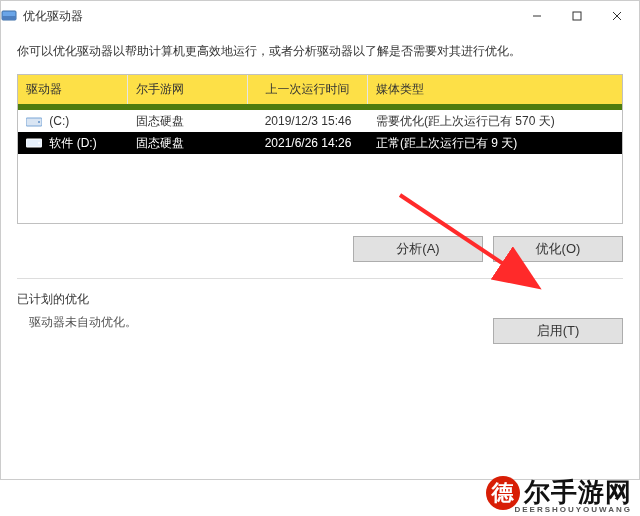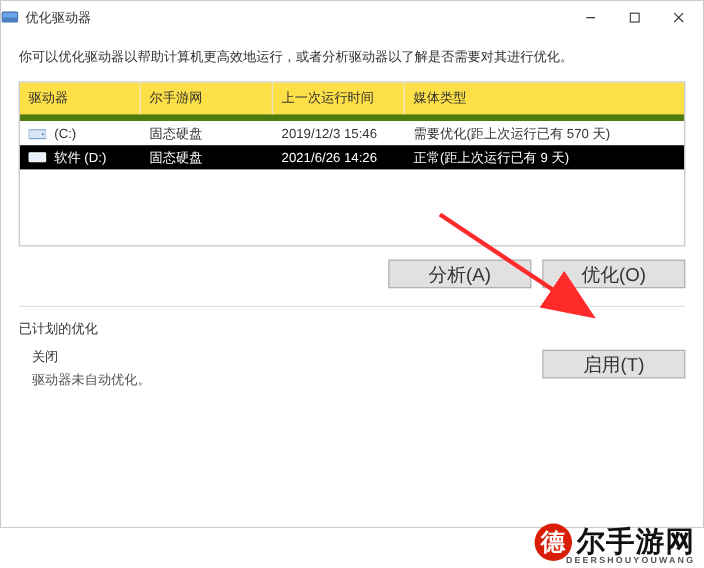--- a/index.html
+++ b/index.html
@@ -12,29 +12,29 @@
   .win-btn svg { width: 10px; height: 10px; }
   .content { padding: 8px 16px 12px 16px; flex: 1; display: flex; flex-direction: column; font-size: 12px; color: #333; }
   .desc { margin: 4px 0 14px 0; }
   .section-label { margin: 6px 0 4px 0; }
   .table-box { border: 1px solid #c0c0c0; height: 150px; overflow: hidden; }
   .thead { display: flex; background: #fde047; border-bottom: 6px solid #4d7c0f; }
   .th { padding: 6px 8px; font-size: 12px; color: #333; border-right: 1px solid #e5e5e5; }
   .th:last-child { border-right: none; }
   .col-drive  { width: 110px; }
   .col-media  { width: 120px; }
-  .col-last   { width: 120px; }
+  .col-last   { width: 120px; text-align: center; }
   .col-status { flex: 1; }
   .trow { display: flex; align-items: center; height: 22px; font-size: 12px; }
   .trow .td { padding: 0 8px; white-space: nowrap; overflow: hidden; text-overflow: ellipsis; }
   .trow.selected { background: #000000; color: #fff; }
   .drive-icon { width: 16px; height: 12px; display: inline-block; margin-right: 4px; vertical-align: middle; }
   .drive-icon svg { width: 16px; height: 12px; display: block; }
   .btn-row { display: flex; justify-content: flex-end; gap: 10px; margin: 12px 0 6px 0; }
-  .btn { width: 130px; height: 26px; border: 1px solid #adadad; background: #e1e1e1; font-size: 17px; color: #333; display: inline-flex; align-items: center; justify-content: center; }
+  .btn { width: 130px; height: 26px; border: 1px solid #adadad; background: #e1e1e1; font-size: 13px; color: #333; display: inline-flex; align-items: center; justify-content: center; }
   .sep { border: none; border-top: 1px solid #ddd; margin: 10px 0 6px 0; }
   .sched-block { display: flex; align-items: flex-start; }
   .sched-left { flex: 1; padding-left: 12px; }
   .sched-left .offlbl { font-weight: 400; margin: 4px 0; }
   .sched-left .note { color: #555; margin: 2px 0; }
   .sched-right { padding-top: 6px; }
   .arrow { position: absolute; left: 395px; top: 190px; pointer-events: none; }
   .watermark { position: absolute; right: 8px; bottom: 6px; font-size: 20px; font-weight: 700; letter-spacing: 1px; display: flex; align-items: center; gap: 4px; color: #111; }
   .wm-badge { width: 34px; height: 34px; border-radius: 50%; background: #d81e06; color: #fff; display: inline-flex; align-items: center; justify-content: center; font-size: 22px; font-family: "KaiTi","STKaiti",serif; }
   .wm-text { font-family: "STXingkai","KaiTi","STKaiti",serif; font-size: 26px; }
@@ -118,21 +118,20 @@
       <div class="btn">分析(A)</div>
       <div class="btn">优化(O)</div>
     </div>
 
     <hr class="sep">
 
     <div class="section-label">已计划的优化</div>
 
     <div class="sched-block">
       <div class="sched-left">
-        <div class="offlbl">关闭</div>
         <div class="note">驱动器未自动优化。</div>
       </div>
       <div class="sched-right">
         <div class="btn">启用(T)</div>
       </div>
     </div>
 
   </div>
 </div>
 

